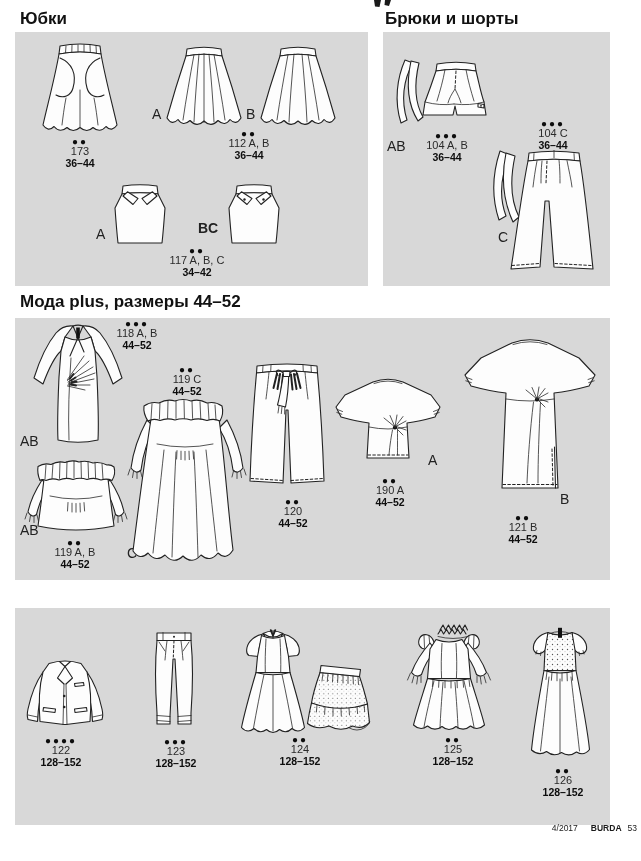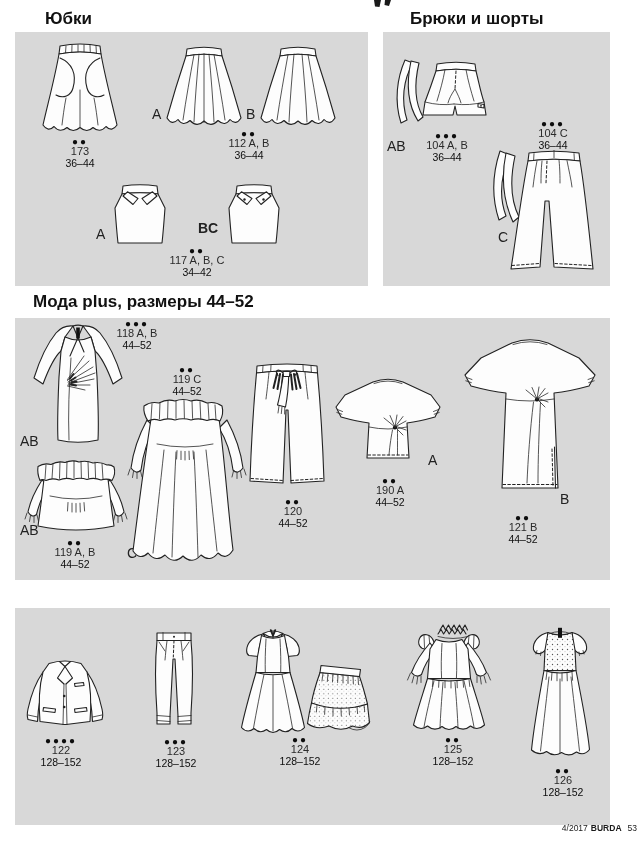--- a/index.html
+++ b/index.html
@@ -1,53 +1,53 @@
 <!DOCTYPE html>
 <html><head>
 <meta charset="utf-8">
 <style>
   html,body{margin:0;padding:0;background:#fff;}
   #page{position:relative;width:641px;height:861px;background:#ffffff;overflow:hidden;
         font-family:"Liberation Sans","DejaVu Sans",sans-serif;}
   .panel{position:absolute;background:#d8d8d8;}
-  .sec-title{position:absolute;font-size:17px;font-weight:bold;color:#111;white-space:nowrap;margin-left:25px;}
+  .sec-title{position:absolute;font-size:17px;font-weight:bold;color:#111;white-space:nowrap;}
   .fig{position:absolute;}
   .fig svg{display:block;}
   .fig path, .fig circle, .fig rect{vector-effect:non-scaling-stroke;}
   .ln{fill:none;stroke:#222;stroke-width:1.1;stroke-linecap:round;stroke-linejoin:round;}
   .f{fill:#fdfdfd;stroke:#222;stroke-width:1.1;stroke-linecap:round;stroke-linejoin:round;}
   .thin{fill:none;stroke:#2a2a2a;stroke-width:0.8;stroke-linecap:round;}
   .thick{fill:none;stroke:#222;stroke-width:2;stroke-linecap:round;}
   .dash{fill:none;stroke:#222;stroke-width:1;stroke-dasharray:2.6 2.2;stroke-linecap:round;}
   .label{position:absolute;width:140px;transform:translateX(-50%);text-align:center;color:#161616;}
   .label .dots{font-size:10px;line-height:9px;letter-spacing:2px;color:#0d0d0d;}
   .label .model{font-size:11px;line-height:11px;color:#2a2a2a;}
-  .label .sizes{font-size:10.5px;line-height:12px;font-weight:normal;color:#0d0d0d;}
+  .label .sizes{font-size:10.5px;line-height:12px;font-weight:bold;color:#0d0d0d;}
   .letter{position:absolute;font-size:14px;color:#222;}
   .watermark{position:absolute;left:349px;top:826px;color:#c8c8c8;white-space:nowrap;z-index:6;}
   .watermark .wm-icon{font-size:24px;vertical-align:-3px;margin-right:6px;color:#c4c4c4;}
   .watermark .wm-text{font-size:20.5px;letter-spacing:0.3px;}
   .credit{position:absolute;right:4px;top:823px;font-size:8.5px;color:#1a1a1a;z-index:5;white-space:nowrap;}
-  .credit .brand{font-weight:bold;margin:0 2px 0 3px;}
+  .credit .brand{font-weight:bold;margin:0 2px 0 13px;}
   .credit .pg{margin-left:4px;}
   .top-mark{position:absolute;left:372px;top:0;}
 </style>
 </head>
 <body>
 
 <div id="page">
 
   <div class="panel" style="left:15px;top:32px;width:353px;height:254px;"></div>
   <div class="panel" style="left:383px;top:32px;width:227px;height:254px;"></div>
   <div class="panel" style="left:15px;top:318px;width:595px;height:262px;"></div>
   <div class="panel" style="left:15px;top:608px;width:595px;height:217px;"></div>
 
   <div class="sec-title" style="left:20px;top:9px;">Юбки</div>
   <div class="sec-title" style="left:385px;top:9px;">Брюки и шорты</div>
-  <div class="sec-title" style="left:8px;top:292px;">Мода plus, размеры 44–52</div>
+  <div class="sec-title" style="left:20px;top:292px;">Мода plus, размеры 44–52</div>
 
   <svg class="top-mark" width="22" height="8">
     <path d="M2,0 L9,0 L7.5,7 L3,6.5 Z M13,0 L19,0 L17,6 L12.5,5 Z" fill="#1a1a1a"></path>
   </svg>
 
   <div class="fig" style="left:33px;top:39px;">
     <svg width="94" height="100" viewBox="0 0 94 100">
       <path class="f" d="M27,7 Q47,3 67,7 L68,15 Q47,11 26,15 Z"></path>
       <path class="thin" d="M33,7 L32.5,14 M39,6.3 L38.8,13.5 M45,6 L45,13 M51,6 L51,13 M57,6.3 L57.3,13.5 M63,7 L63.4,14"></path>
       <path class="f" d="M26,15 C22,38 15,64 10,86 Q15,93.5 21,87.5 Q27,94.5 34,88.5 Q40,94.5 47,88.5 Q54,94.5 60,88.5 Q67,94.5 73,87.5 Q79,93.5 84,86 C79,64 72,38 68,15 Q47,11 26,15 Z"></path>

